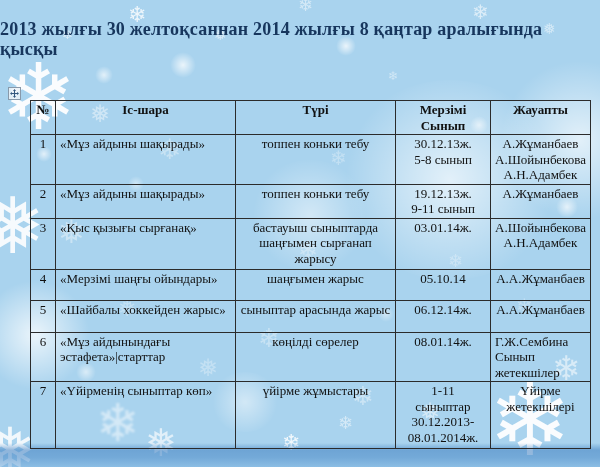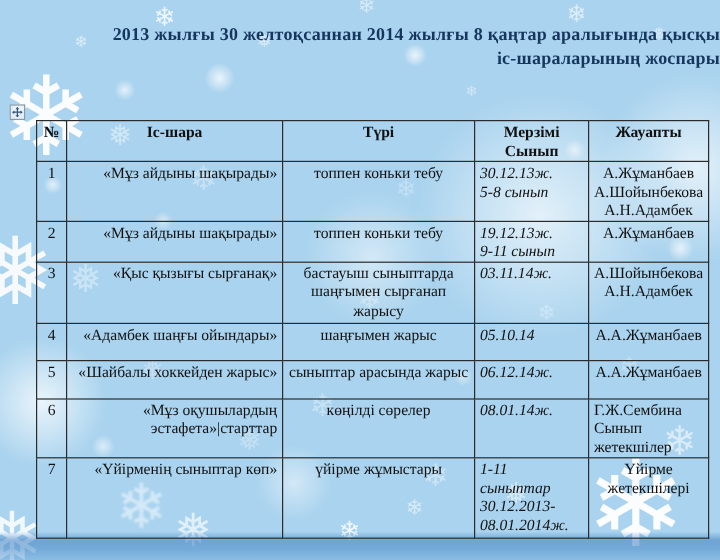--- a/index.html
+++ b/index.html
@@ -25,24 +25,24 @@
     background:linear-gradient(180deg, rgba(73,134,196,0.0) 0%, rgba(62,126,192,0.55) 30%, rgba(80,142,202,0.6) 60%, rgba(116,172,220,0.55) 100%);
   }
   
   .sf{position:absolute;color:#ffffff;line-height:1;user-select:none;pointer-events:none;}
   .sf::before{content:"❄";}
   .sf.alt::before{content:"❅";}
   .blob{position:absolute;border-radius:50%;background:radial-gradient(circle, rgba(255,255,255,0.95) 0%, rgba(255,255,255,0.0) 70%);pointer-events:none;}
   
   .title{
     position:absolute;top:19px;left:0;right:0;
-    text-align:right;
+    text-align:left;
     color:var(--title-color);
     font-weight:bold;
-    font-size:15px;
+    font-size:18px;
     line-height:20px;
     letter-spacing:0.2px;
   }
   
   .handle{
     position:absolute;left:8px;top:87px;width:13px;height:13px;
     border:1px solid #8899aa;
     background:rgba(235,242,248,0.85);
     display:flex;align-items:center;justify-content:center;
     cursor:move;
@@ -64,23 +64,23 @@
     white-space:pre-line;
     overflow:hidden;
   }
   table.plan th{font-weight:bold;text-align:center;}
   col.c-num{width:25px;}
   col.c-event{width:180px;}
   col.c-type{width:160px;}
   col.c-date{width:95px;}
   col.c-resp{width:100px;}
   td.num{text-align:center;}
-  td.event{text-align:right;padding-left:6px;}
+  td.event{text-align:left;padding-left:6px;}
   td.type{text-align:center;}
-  td.date{font-style:italic;}
+  td.date{text-align:center;}
   td.resp{text-align:center;}
   td.resp.left{text-align:left;}
 </style>
 </head>
 <body>
 
 <span class="sf" style="left:0px;top:52px;font-size:92px;opacity:.95;"></span>
 <span class="sf alt" style="left:-20px;top:188px;font-size:78px;opacity:.9;"></span>
 <span class="sf" style="left:488px;top:372px;font-size:100px;opacity:.95;"></span>
 <span class="sf alt" style="left:-16px;top:420px;font-size:62px;opacity:.85;"></span>
@@ -121,21 +121,20 @@
 <div class="blob" style="left:36px;top:146px;width:16px;height:16px;opacity:.7;"></div>
 <div class="blob" style="left:470px;top:116px;width:18px;height:18px;opacity:.6;"></div>
 <div class="blob" style="left:76px;top:362px;width:20px;height:20px;opacity:.6;"></div>
 <div class="blob" style="left:378px;top:306px;width:16px;height:16px;opacity:.5;"></div>
 <div class="blob" style="left:128px;top:176px;width:16px;height:16px;opacity:.5;"></div>
 
 <div class="bottom-band"></div>
 
 <div class="title">
   <div>2013 жылғы 30 желтоқсаннан  2014 жылғы 8 қаңтар аралығында  қысқы</div>
-  <div>іс-шараларының  жоспары</div>
 </div>
 
 <div class="handle">
   <svg width="9" height="9" viewBox="0 0 12 12">
     <path d="M6 0 L8 2.6 H6.7 V5.3 H9.4 V4 L12 6 L9.4 8 V6.7 H6.7 V9.4 H8 L6 12 L4 9.4 H5.3 V6.7 H2.6 V8 L0 6 L2.6 4 V5.3 H5.3 V2.6 H4 Z" fill="#33577e"></path>
   </svg>
 </div>
 
 <table class="plan">
   <colgroup>
@@ -169,41 +168,41 @@
     <td class="event">«Мұз айдыны шақырады»</td>
     <td class="type">топпен коньки тебу</td>
     <td class="date">19.12.13ж.
 9-11 сынып</td>
     <td class="resp">А.Жұманбаев</td>
   </tr>
   <tr style="height:51px;">
     <td class="num">3</td>
     <td class="event">«Қыс қызығы сырғанақ»</td>
     <td class="type">бастауыш сыныптарда шаңғымен сырғанап жарысу</td>
-    <td class="date">03.11.14ж.</td>
+    <td class="date">03.01.14ж.</td>
     <td class="resp">А.Шойынбекова
 А.Н.Адамбек</td>
   </tr>
   <tr style="height:31px;">
     <td class="num">4</td>
-    <td class="event">«Адамбек шаңғы ойындары»</td>
+    <td class="event">«Мерзімі шаңғы ойындары»</td>
     <td class="type">шаңғымен жарыс</td>
     <td class="date">05.10.14</td>
     <td class="resp">А.А.Жұманбаев</td>
   </tr>
   <tr style="height:32px;">
     <td class="num">5</td>
     <td class="event">«Шайбалы хоккейден жарыс»</td>
     <td class="type">сыныптар арасында жарыс</td>
     <td class="date">06.12.14ж.</td>
     <td class="resp">А.А.Жұманбаев</td>
   </tr>
   <tr style="height:48px;">
     <td class="num">6</td>
-    <td class="event">«Мұз оқушылардың эстафета»|старттар</td>
+    <td class="event">«Мұз айдынындағы эстафета»|старттар</td>
     <td class="type">көңілді сөрелер</td>
     <td class="date">08.01.14ж.</td>
     <td class="resp left">Г.Ж.Сембина
 Сынып
 жетекшілер</td>
   </tr>
   <tr style="height:67px;">
     <td class="num">7</td>
     <td class="event">«Үйірменің сыныптар көп»</td>
     <td class="type">үйірме жұмыстары</td>

